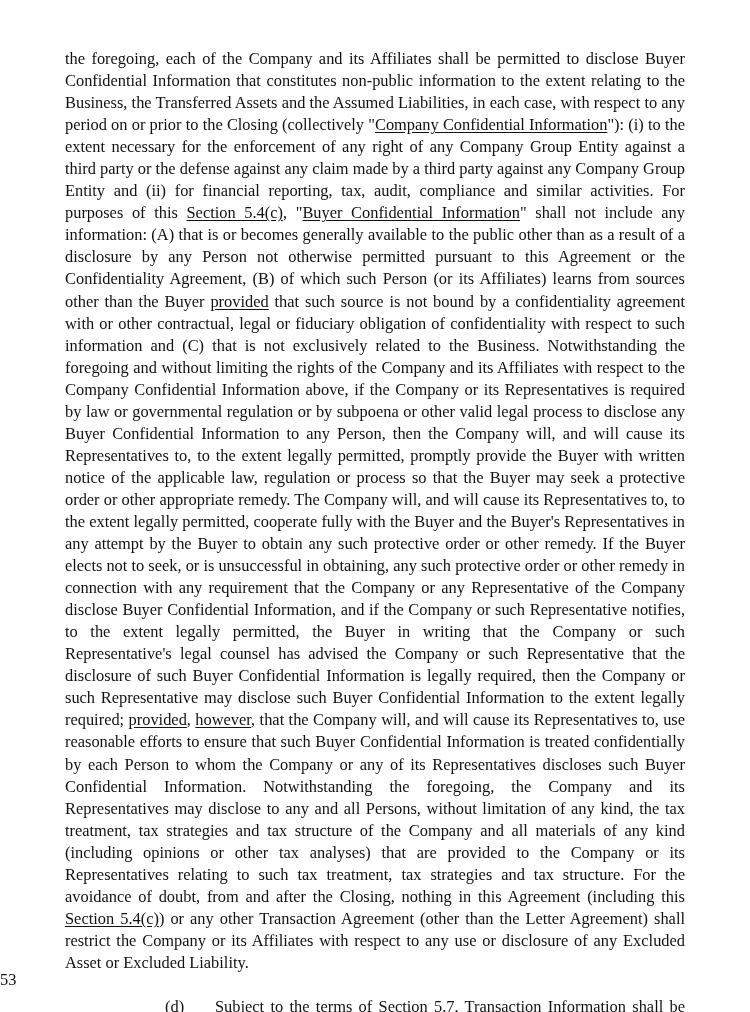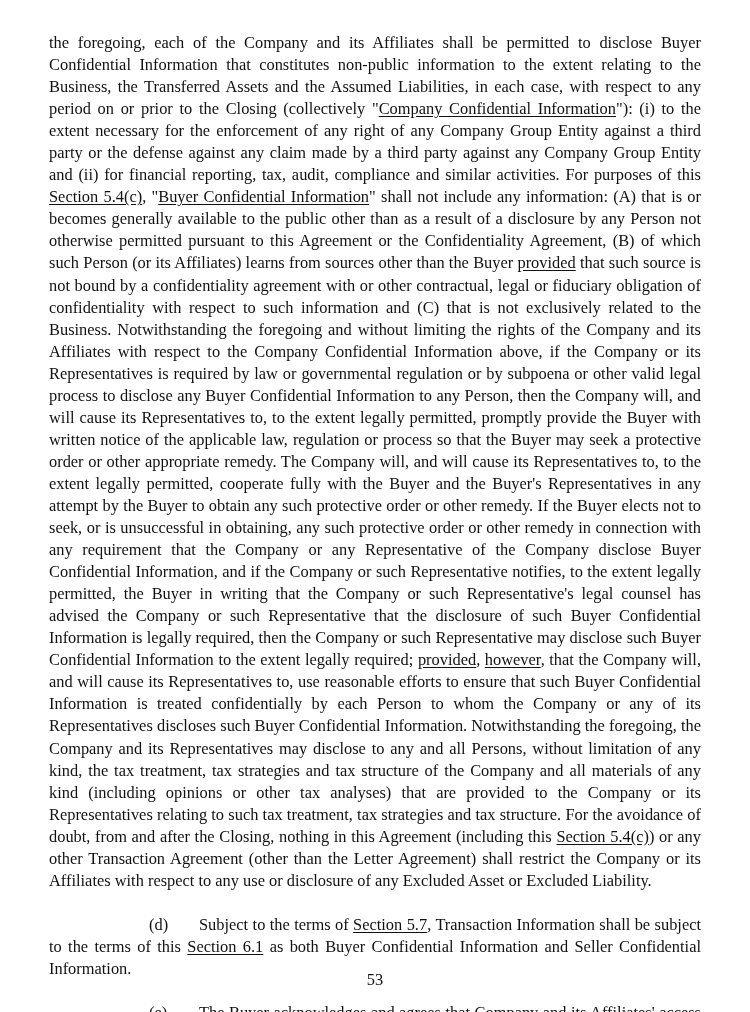--- a/index.html
+++ b/index.html
@@ -3,27 +3,27 @@
 <meta charset="utf-8">
 <style>
   html, body { margin: 0; padding: 0; background: #ffffff; }
   body { width: 750px; height: 1012px; overflow: hidden; position: relative; }
   .page {
     position: absolute; left: 49px; top: 32px; width: 652px;
     font-family: "Liberation Serif", "DejaVu Serif", serif;
     font-size: 16.4px; line-height: 22.05px; color: #111111;
     text-align: justify;
   }
-  .para { margin: 0; }
+  .para { margin: 16px; }
   .para + .para { margin-top: 22px; }
   .indent { display: inline-block; width: 100px; }
   .label { display: inline-block; width: 50px; }
   u { text-decoration: underline; text-underline-offset: 2px; }
   .page-number {
-    position: absolute; left: 0; width: 750px; top: 970px; text-align: center;
+    position: absolute; left: 0; width: 750px; top: 970px; text-align: left;
     font-family: "Liberation Serif", "DejaVu Serif", serif; font-size: 16.4px; color: #111;
   }
 </style>
 </head>
 <body>
 
 <div class="page">
   <p class="para"><span>the foregoing, each of the Company and its Affiliates shall be permitted to disclose Buyer Confidential Information that constitutes non-public information to the extent relating to the Business, the Transferred Assets and the Assumed Liabilities, in each case, with respect to any period on or prior to the Closing (collectively "</span><u>Company Confidential Information</u><span>"): (i) to the extent necessary for the enforcement of any right of any Company Group Entity against a third party or the defense against any claim made by a third party against any Company Group Entity and (ii) for financial reporting, tax, audit, compliance and similar activities. For purposes of this </span><u>Section 5.4(c)</u><span>, "</span><u>Buyer Confidential Information</u><span>" shall not include any information: (A) that is or becomes generally available to the public other than as a result of a disclosure by any Person not otherwise permitted pursuant to this Agreement or the Confidentiality Agreement, (B) of which such Person (or its Affiliates) learns from sources other than the Buyer </span><u>provided</u><span> that such source is not bound by a confidentiality agreement with or other contractual, legal or fiduciary obligation of confidentiality with respect to such information and (C) that is not exclusively related to the Business. Notwithstanding the foregoing and without limiting the rights of the Company and its Affiliates with respect to the Company Confidential Information above, if the Company or its Representatives is required by law or governmental regulation or by subpoena or other valid legal process to disclose any Buyer Confidential Information to any Person, then the Company will, and will cause its Representatives to, to the extent legally permitted, promptly provide the Buyer with written notice of the applicable law, regulation or process so that the Buyer may seek a protective order or other appropriate remedy. The Company will, and will cause its Representatives to, to the extent legally permitted, cooperate fully with the Buyer and the Buyer's Representatives in any attempt by the Buyer to obtain any such protective order or other remedy. If the Buyer elects not to seek, or is unsuccessful in obtaining, any such protective order or other remedy in connection with any requirement that the Company or any Representative of the Company disclose Buyer Confidential Information, and if the Company or such Representative notifies, to the extent legally permitted, the Buyer in writing that the Company or such Representative's legal counsel has advised the Company or such Representative that the disclosure of such Buyer Confidential Information is legally required, then the Company or such Representative may disclose such Buyer Confidential Information to the extent legally required; </span><u>provided</u><span>, </span><u>however</u><span>, that the Company will, and will cause its Representatives to, use reasonable efforts to ensure that such Buyer Confidential Information is treated confidentially by each Person to whom the Company or any of its Representatives discloses such Buyer Confidential Information. Notwithstanding the foregoing, the Company and its Representatives may disclose to any and all Persons, without limitation of any kind, the tax treatment, tax strategies and tax structure of the Company and all materials of any kind (including opinions or other tax analyses) that are provided to the Company or its Representatives relating to such tax treatment, tax strategies and tax structure. For the avoidance of doubt, from and after the Closing, nothing in this Agreement (including this </span><u>Section 5.4(c)</u><span>) or any other Transaction Agreement (other than the Letter Agreement) shall restrict the Company or its Affiliates with respect to any use or disclosure of any Excluded Asset or Excluded Liability.</span></p>
   <p class="para"><span class="indent"></span><span class="label">(d)</span><span>Subject to the terms of </span><u>Section 5.7</u><span>, Transaction Information shall be subject to the terms of this </span><u>Section 6.1</u><span> as both Buyer Confidential Information and Seller Confidential Information.</span></p>
   <p class="para"><span class="indent"></span><span class="label">(e)</span><span>The Buyer acknowledges and agrees that Company and its Affiliates' access to and knowledge of Company Confidential Information will inevitably enhance the</span></p>

